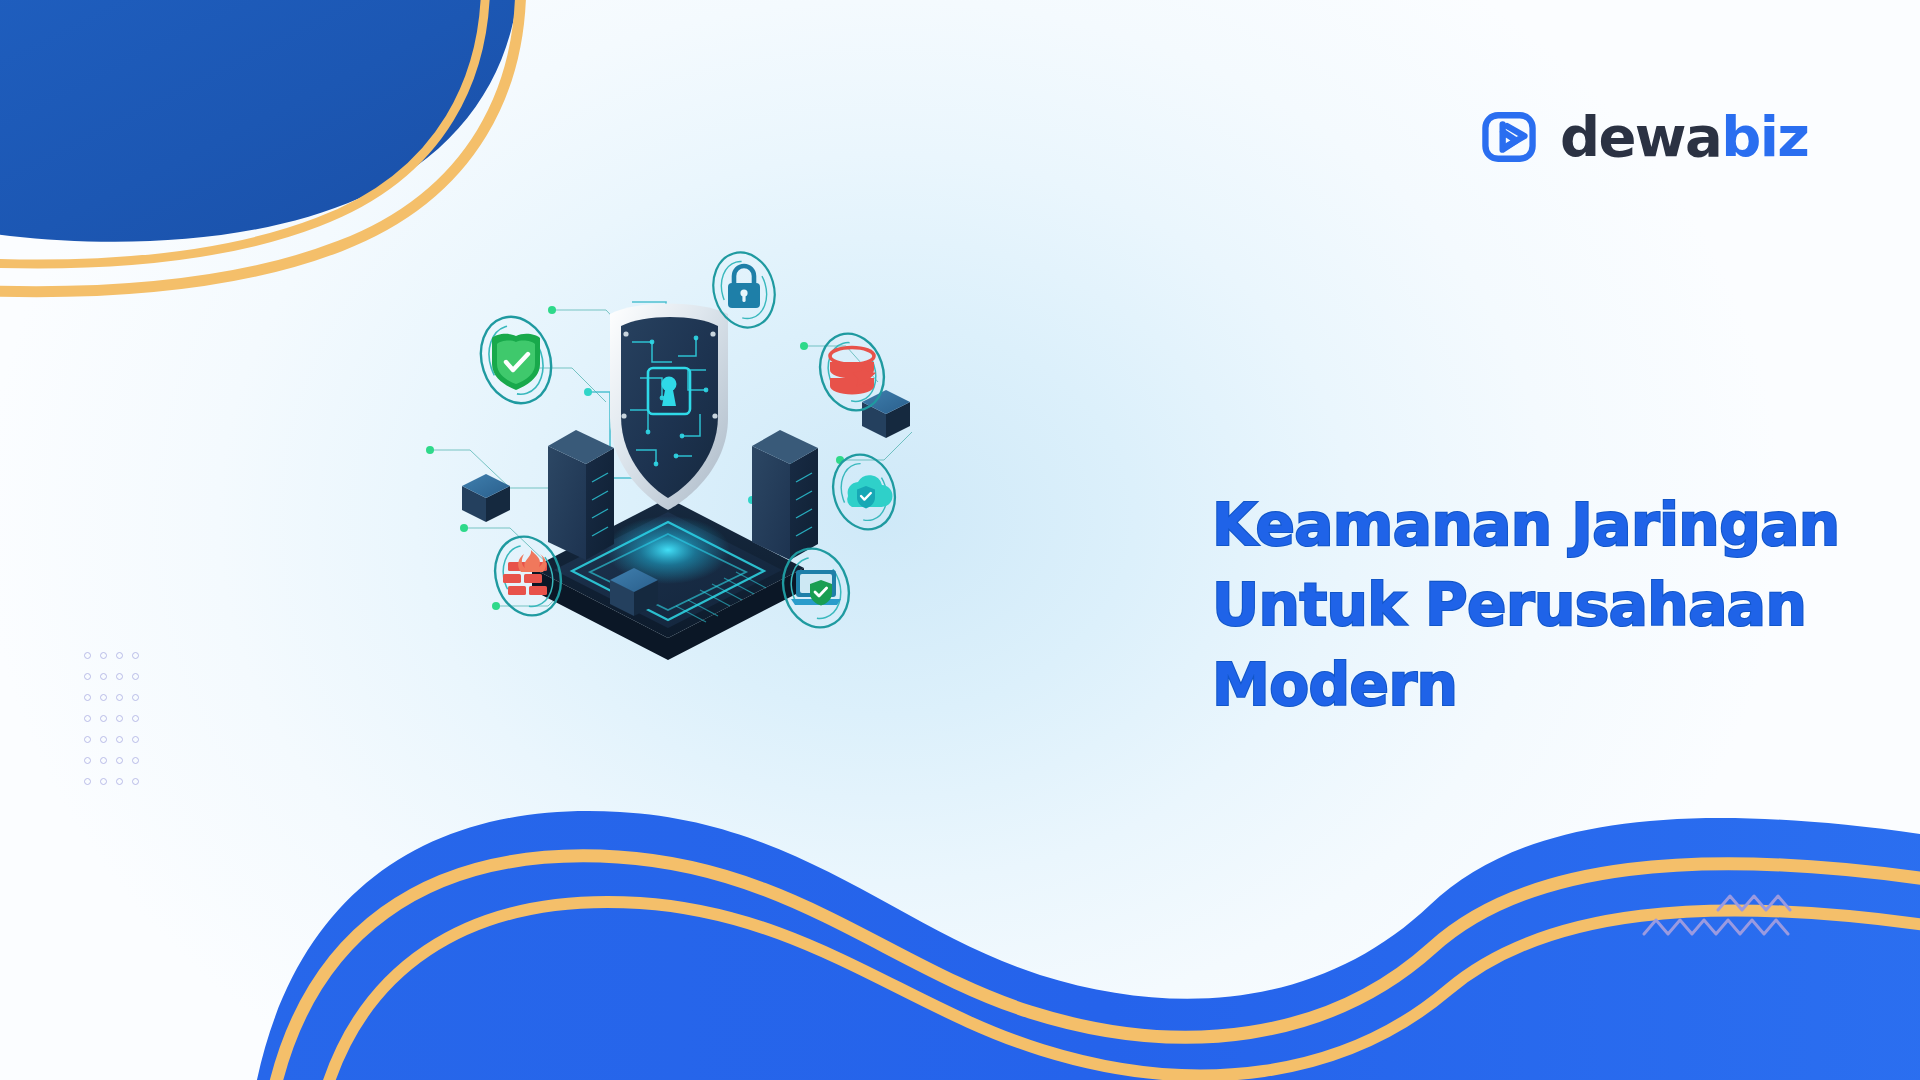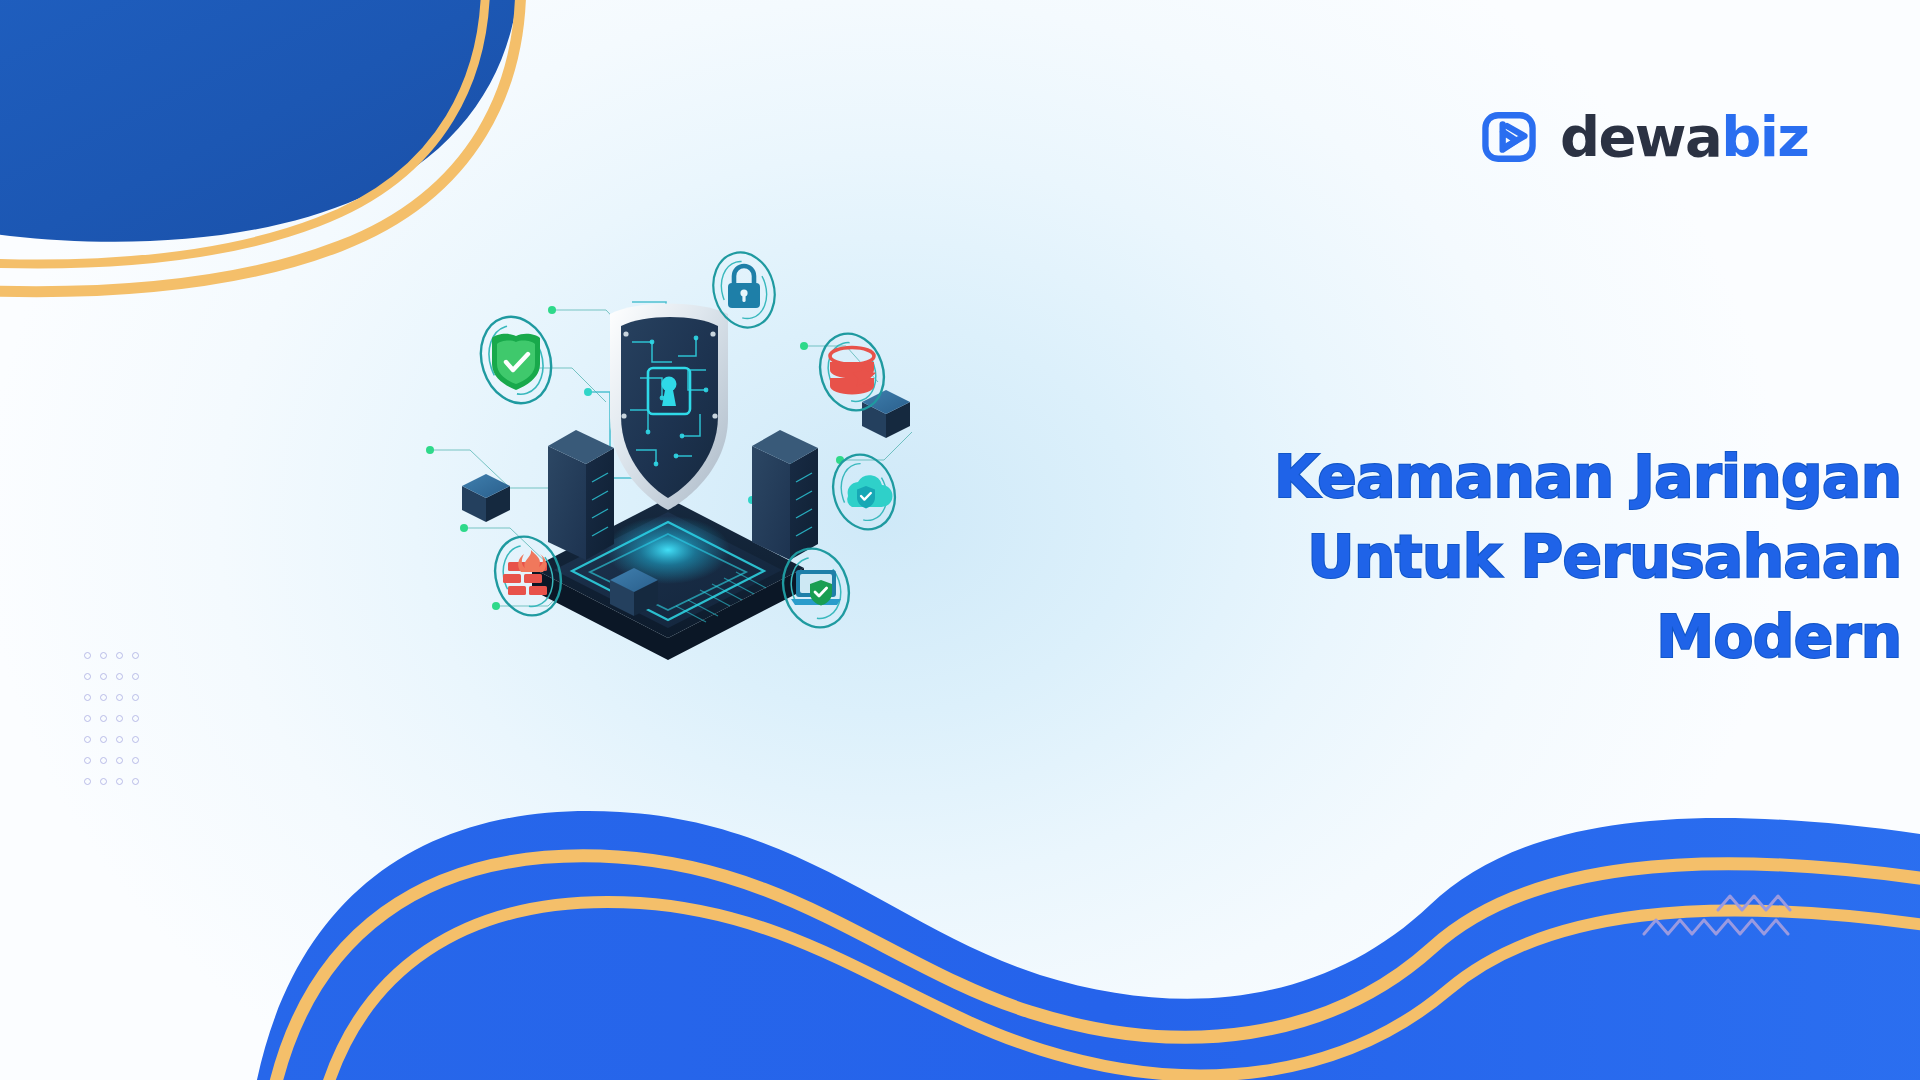--- a/index.html
+++ b/index.html
@@ -41,24 +41,23 @@
     white-space:nowrap;
     font-family:"DejaVu Sans","Liberation Sans",sans-serif;
   }
   .logo-text .t-dark { color:#2b3243; }
   .logo-text .t-blue { color:#2a6ef0; }
 
   
   .headline {
     position:absolute;
     left:1212px;
-    top:437px;
+    top:485px;
     width:700px;
     z-index:40;
-    text-align:right;
   }
   .headline .line {
     font-family:"DejaVu Sans","Liberation Sans",sans-serif;
     font-size:59px;
     font-weight:800;
     line-height:1.355;
     letter-spacing:-0.6px;
     color:#1f63e8;
     -webkit-text-stroke:2.2px #1256c8;
     paint-order:stroke fill;

